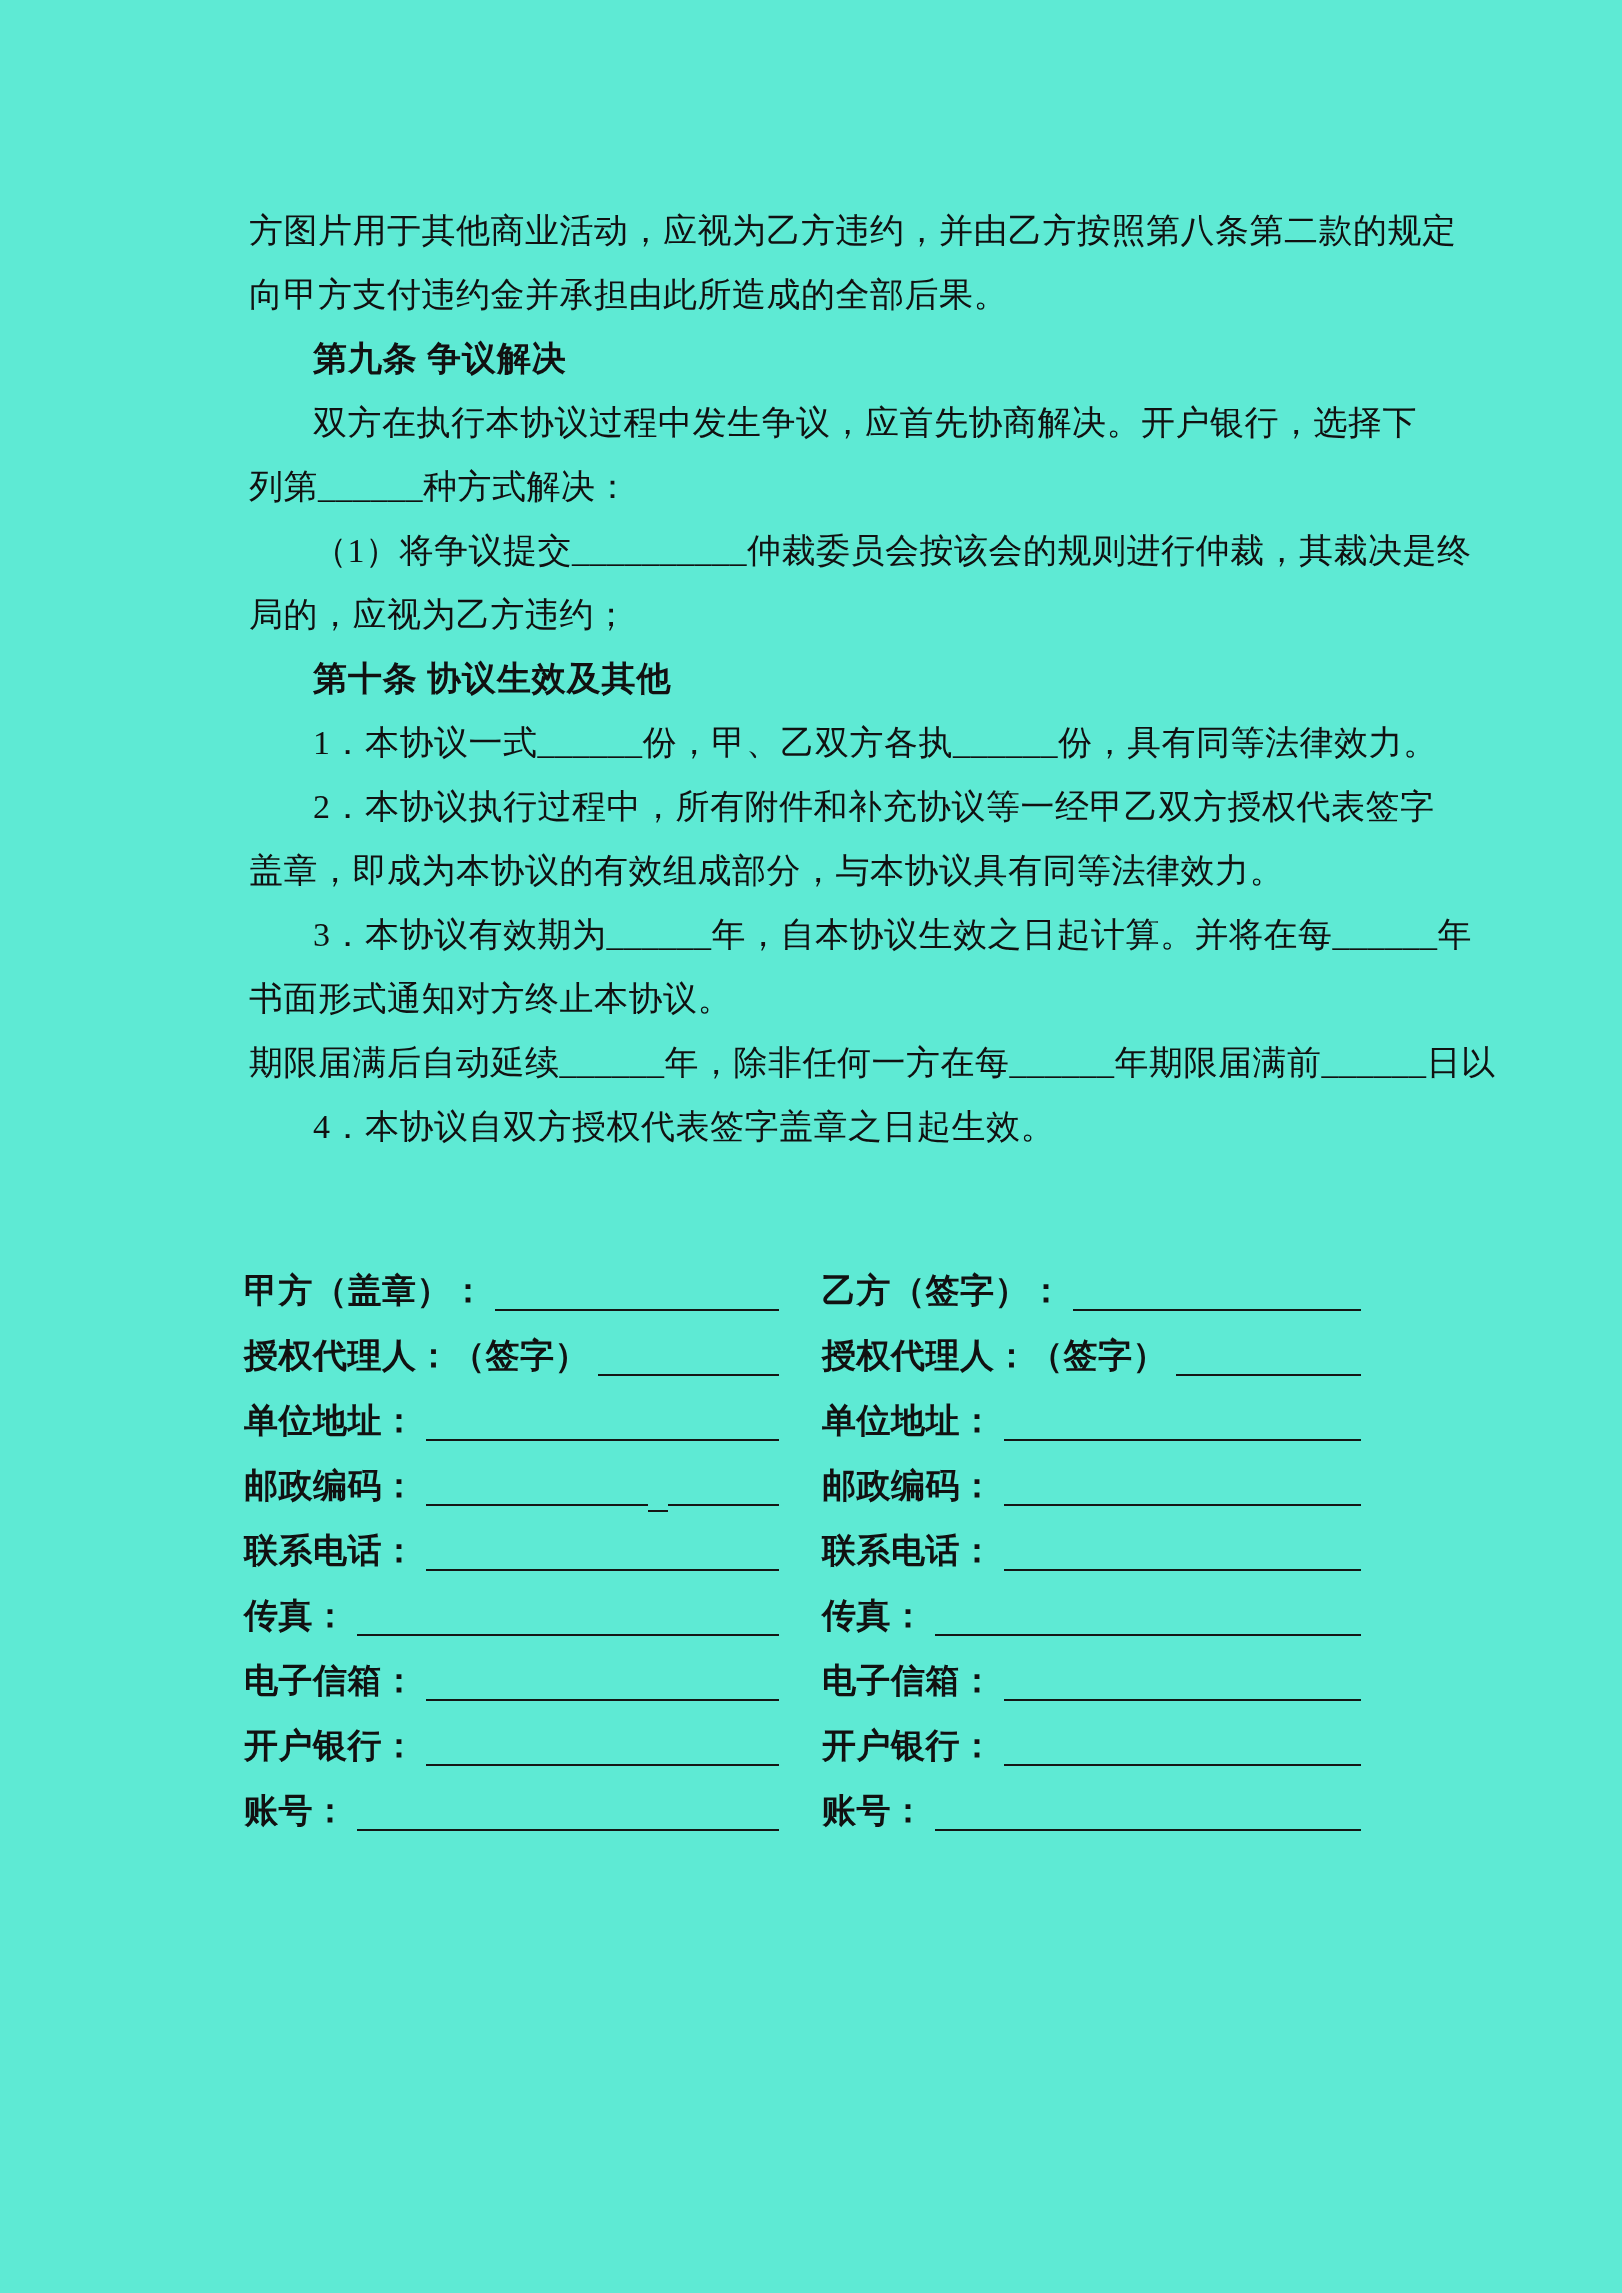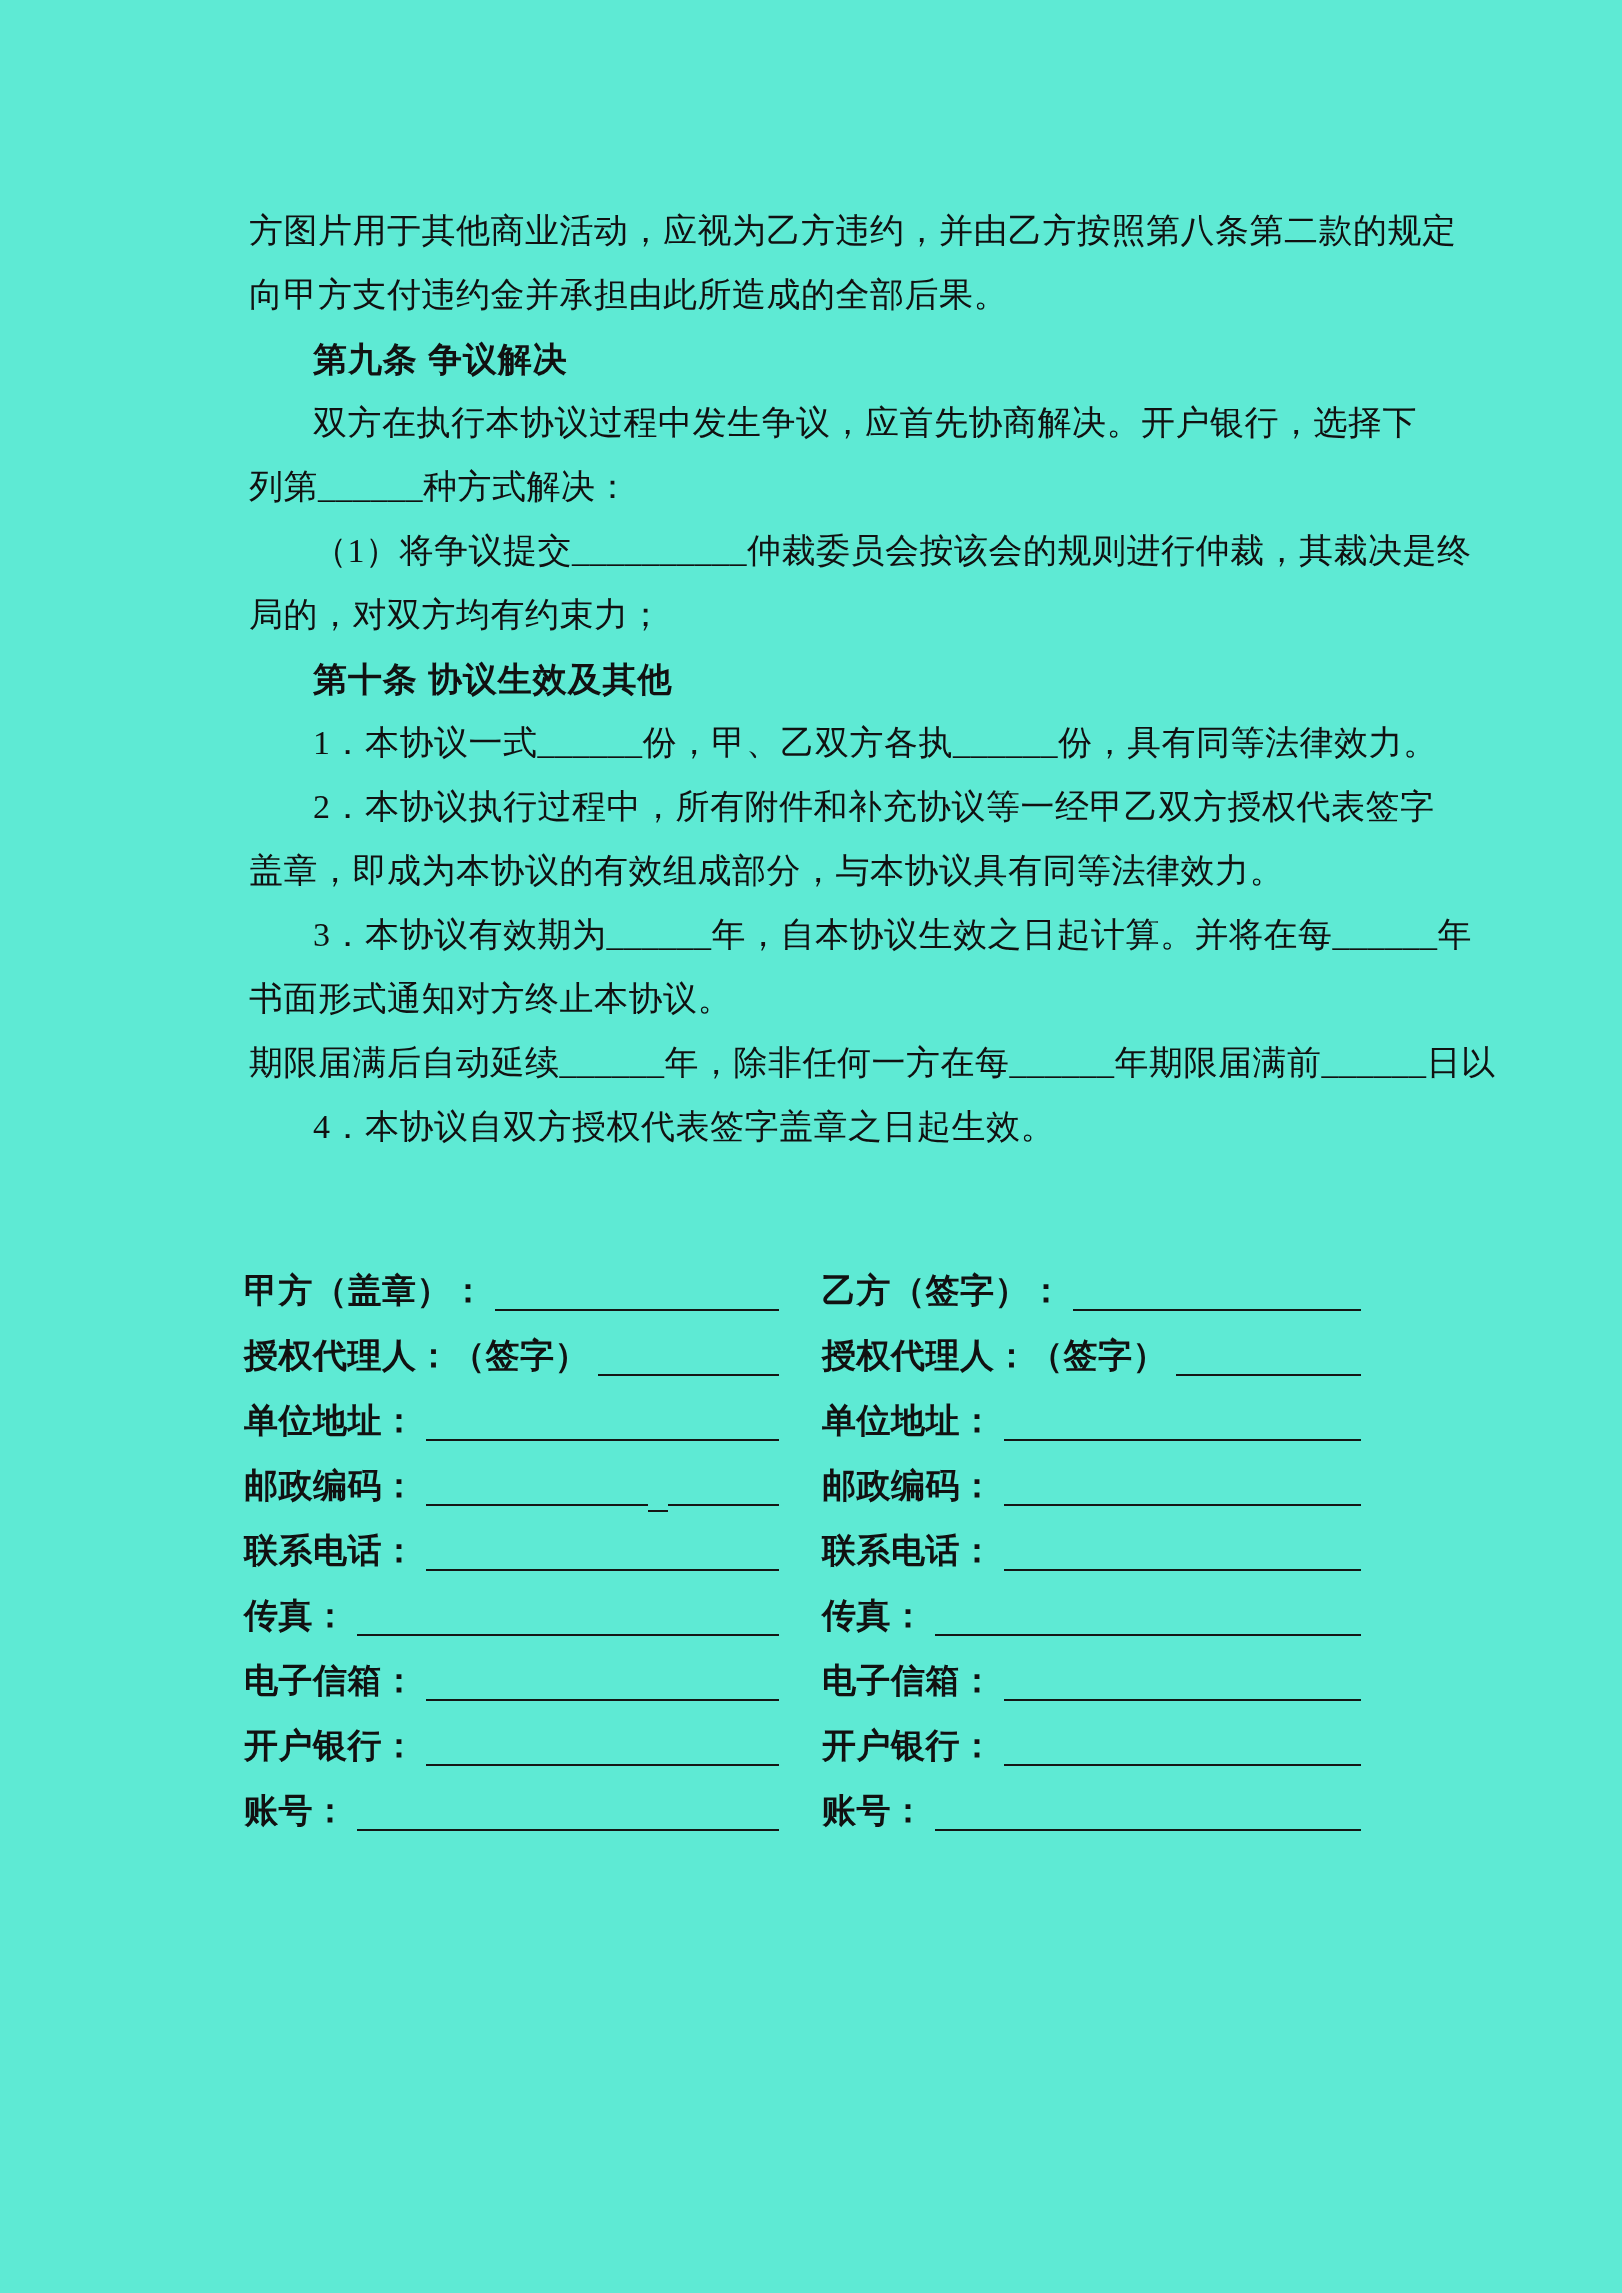--- a/index.html
+++ b/index.html
@@ -31,21 +31,21 @@
     line-height: 64px;
     font-size: 34px;
     letter-spacing: 0.5px;
     white-space: nowrap;
     font-weight: normal;
   }
   .contract-body p.indent {
     text-indent: 64px;
   }
   .contract-body p.heading {
-    font-family: Liberation Sans, sans-serif;
+    font-family: Liberation Serif, serif;
     font-weight: bold;
     letter-spacing: 0.9px;
   }
   
   .signature-block {
     position: absolute;
     top: 1258px;
     left: 244px;
     display: grid;
     grid-template-columns: 535px 539px;
@@ -85,21 +85,21 @@
 
 <div class="page">
 
   <div class="contract-body">
     <p class="flush">方图片用于其他商业活动，应视为乙方违约，并由乙方按照第八条第二款的规定</p>
     <p class="flush">向甲方支付违约金并承担由此所造成的全部后果。</p>
     <p class="indent heading">第九条 争议解决</p>
     <p class="indent">双方在执行本协议过程中发生争议，应首先协商解决。开户银行，选择下</p>
     <p class="flush">列第______种方式解决：</p>
     <p class="indent">（1）将争议提交__________仲裁委员会按该会的规则进行仲裁，其裁决是终</p>
-    <p class="flush">局的，对双方均有约束力；</p>
+    <p class="flush">局的，应视为乙方违约；</p>
     <p class="indent heading">第十条 协议生效及其他</p>
     <p class="indent">1．本协议一式______份，甲、乙双方各执______份，具有同等法律效力。</p>
     <p class="indent">2．本协议执行过程中，所有附件和补充协议等一经甲乙双方授权代表签字</p>
     <p class="flush">盖章，即成为本协议的有效组成部分，与本协议具有同等法律效力。</p>
     <p class="indent">3．本协议有效期为______年，自本协议生效之日起计算。并将在每______年</p>
     <p class="flush">书面形式通知对方终止本协议。</p>
     <p class="flush">期限届满后自动延续______年，除非任何一方在每______年期限届满前______日以</p>
     <p class="indent">4．本协议自双方授权代表签字盖章之日起生效。</p>
   </div>
 

